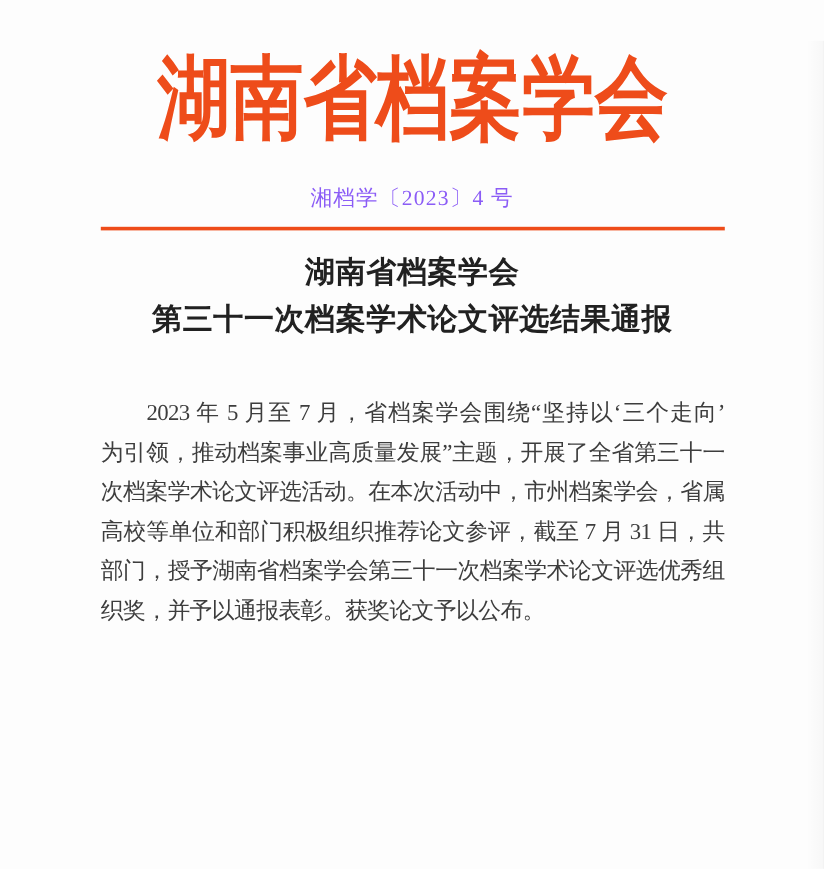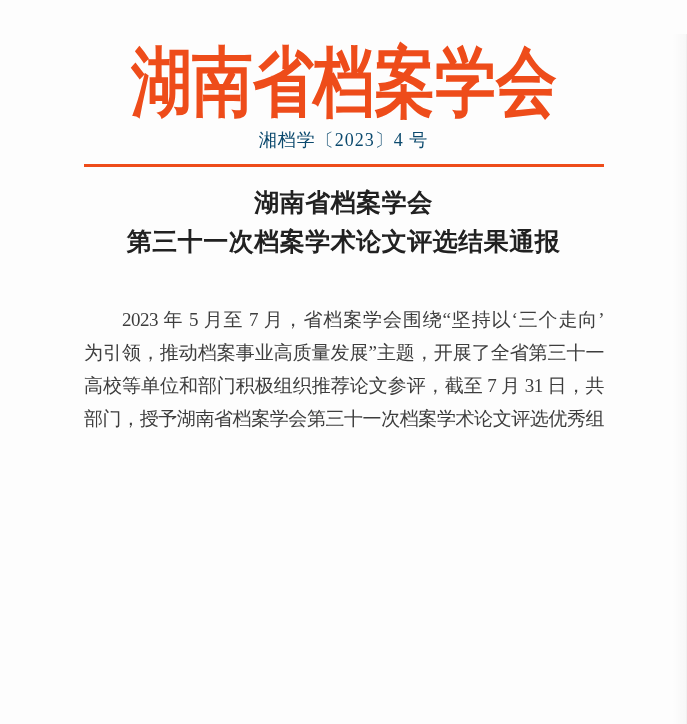--- a/index.html
+++ b/index.html
@@ -30,24 +30,25 @@
   }
   .org-title .stretch{
     display:inline-block;
     font-size:62px;line-height:80px;font-weight:700;
     color:var(--accent);
     white-space:nowrap;
     transform:scale(0.98,1.22);
     transform-origin:center top;
   }
   .doc-number{
+    margin-top:25px;
     text-align:center;
     font-size:18px;line-height:20px;
     letter-spacing:1px;
-    color:#0c4a6e;
+    color:#8b5cf6;
   }
   .red-divider{
     margin:14px 83px 0 84px;
     height:3px;
     background:var(--accent);
   }
   .doc-title{
     margin-top:16px;
     text-align:center;
     font-size:25px;line-height:39px;
@@ -84,17 +85,19 @@
   <div class="red-divider"></div>
 
   <div class="doc-title">
     <div>湖南省档案学会</div>
     <div>第三十一次档案学术论文评选结果通报</div>
   </div>
 
   <div class="body-text">
     <div class="line j ind">2023 年 5 月至 7 月，省档案学会围绕“坚持以‘三个走向’</div>
     <div class="line j">为引领，推动档案事业高质量发展”主题，开展了全省第三十一</div>
+    <div class="line j">次档案学术论文评选活动。在本次活动中，市州档案学会，省属</div>
     <div class="line j">高校等单位和部门积极组织推荐论文参评，截至 7 月 31 日，共</div>
     <div class="line j">部门，授予湖南省档案学会第三十一次档案学术论文评选优秀组</div>
+    <div class="line">织奖，并予以通报表彰。获奖论文予以公布。</div>
   </div>
 
 </div>
 
 </body></html>

